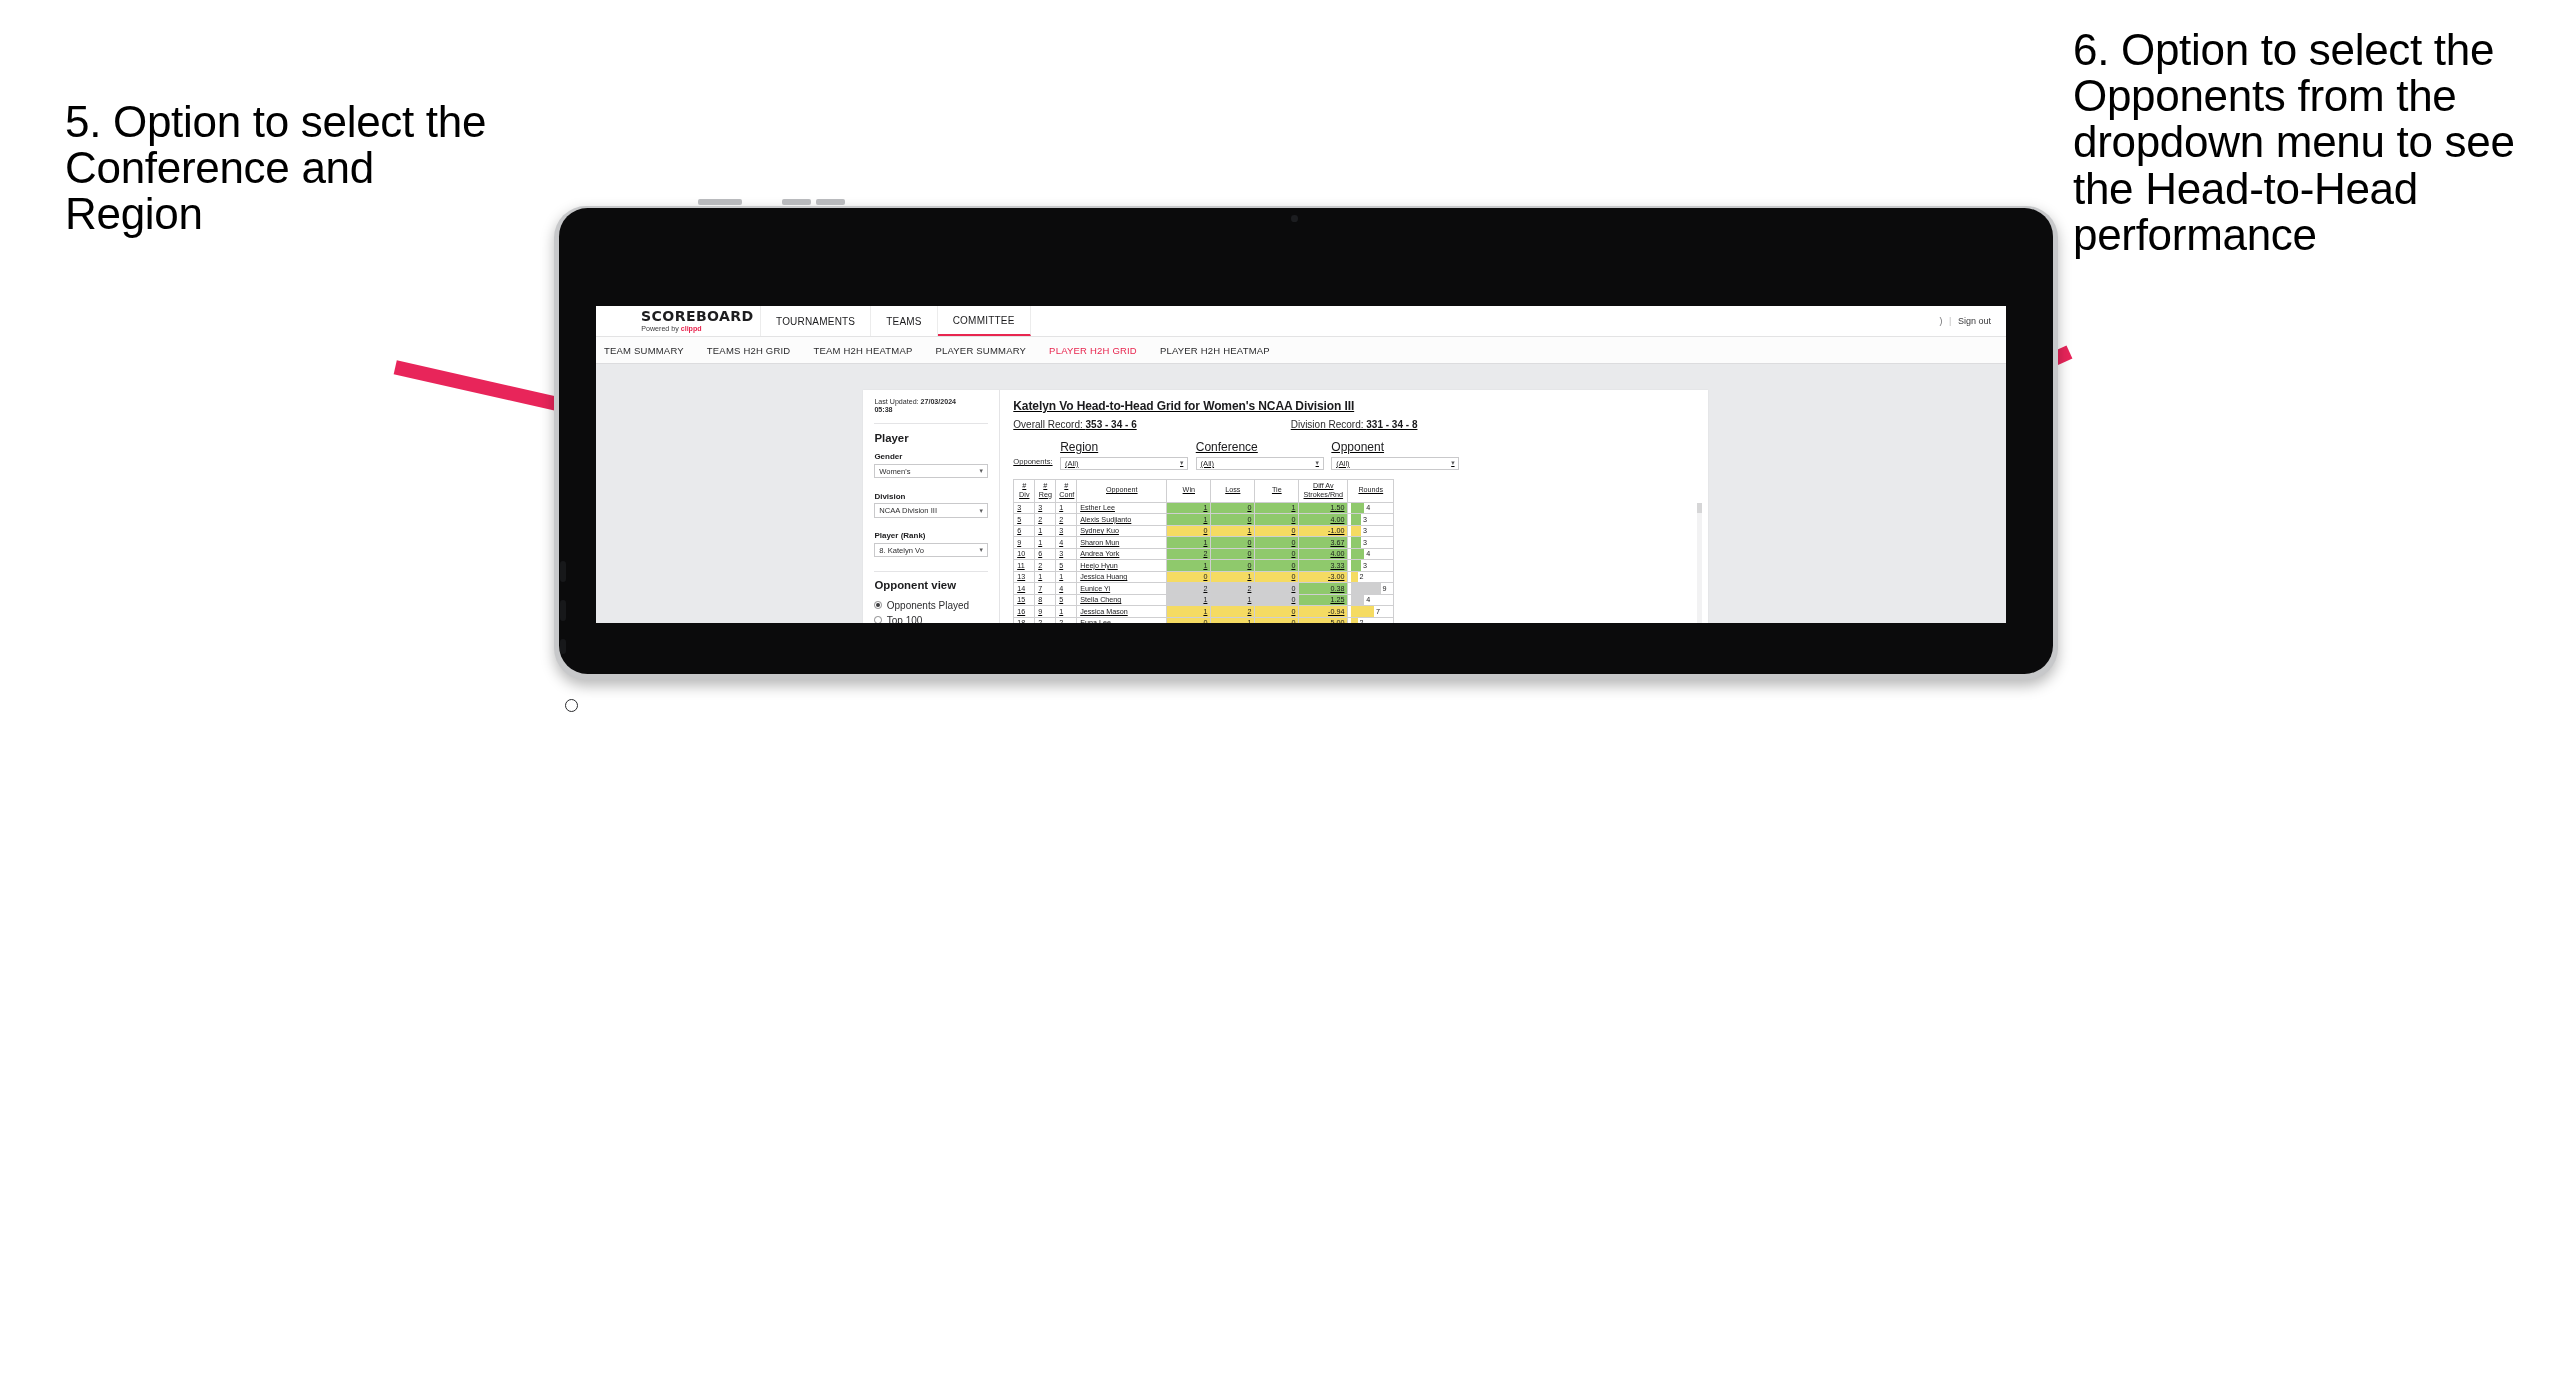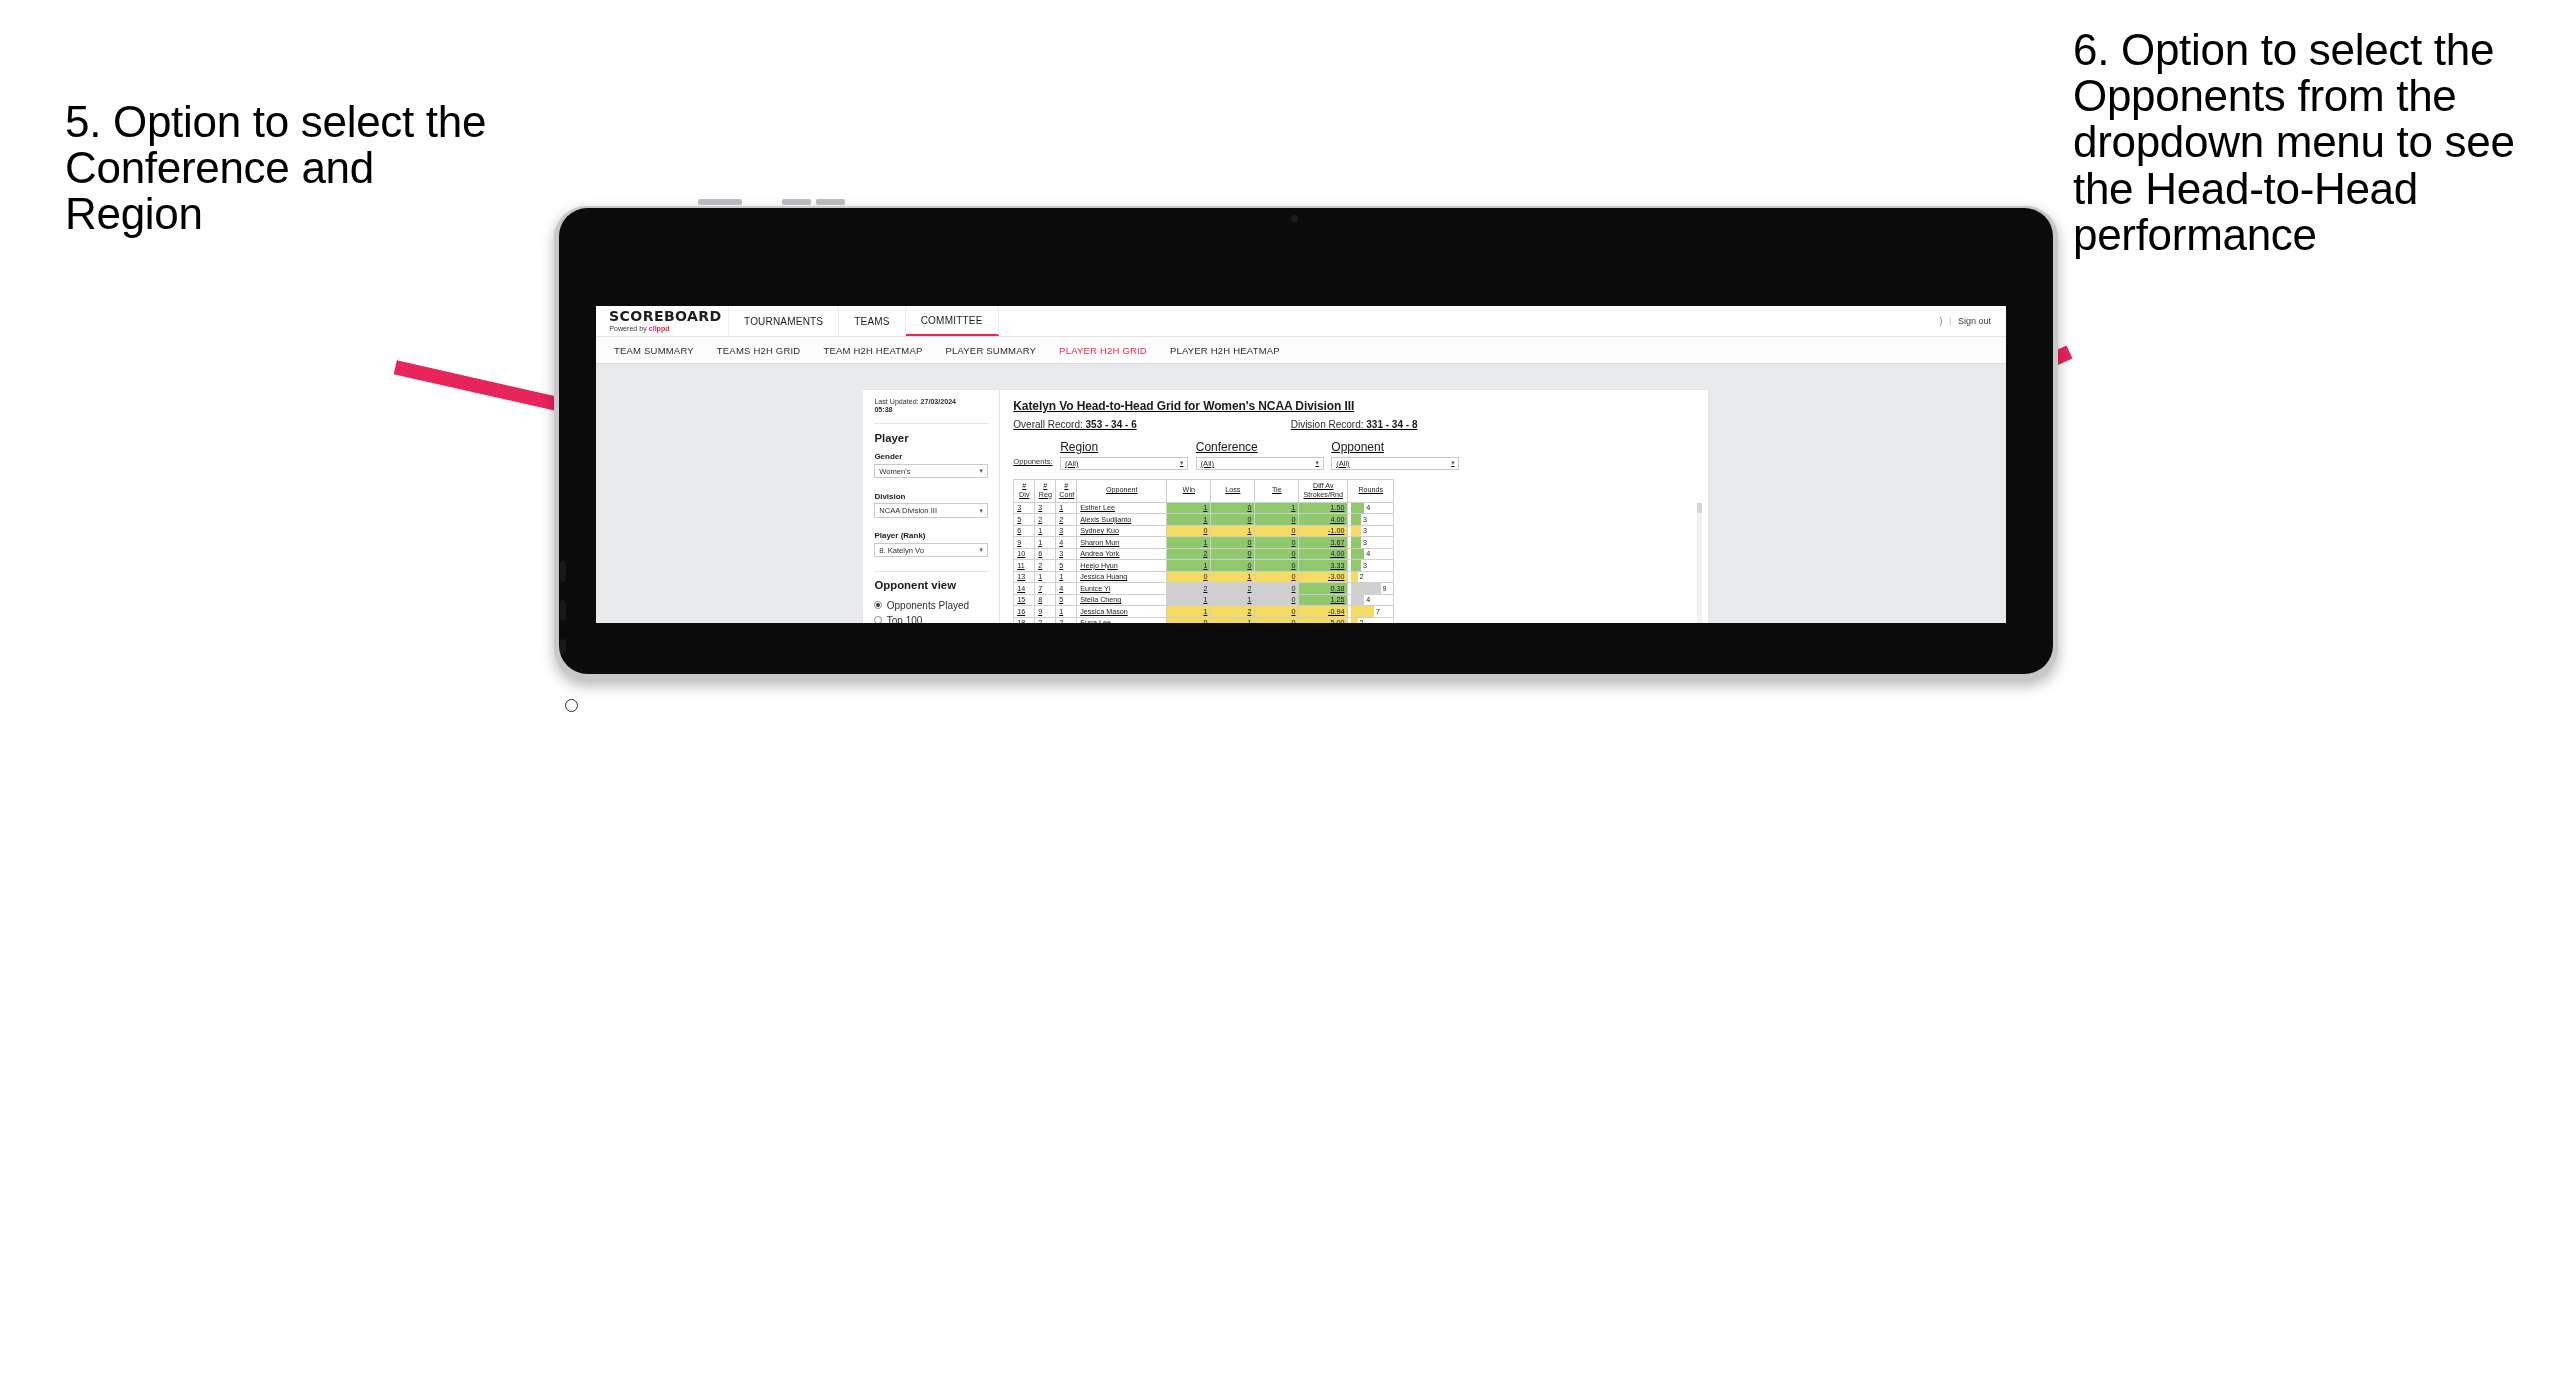--- a/index.html
+++ b/index.html
@@ -75,20 +75,21 @@
     position: absolute; left: 0; top: 0;
     width: 1410px; height: 31px;
     background: #ffffff;
     border-bottom: 1px solid #e3e3e4;
     display: flex; align-items: stretch;
   }
   .brand {
     width: 133px; padding-left: 13.3px;
     display: flex; flex-direction: column; justify-content: center;
     border-right: 1px solid #ececec;
+    margin-left: 32px;
   }
   .brand-title {
     font-family: "DejaVu Sans", sans-serif;
     font-weight: 700; font-size: 14.7px; letter-spacing: 0.4px;
     color: #1d1d1f; line-height: 1;
     transform: scaleX(0.96);
     transform-origin: left center;
   }
   .brand-sub { font-size: 7.1px; color: #3b3b3d; margin-top: 1.9px; white-space: nowrap; }
   .brand-sub .clippd { color: #e8264f; font-weight: 700; }
@@ -110,21 +111,21 @@
   }
   .topbar-right .divider { color:#bdbdbd; }
   .topbar-right .sign-out { cursor: pointer; }
   .chev { font-size: 8.6px; color:#6b6b6e; }
 
   .subnav {
     position: absolute; left: 0; top: 31px;
     width: 1410px; height: 27px;
     background: #fcfcfc;
     border-bottom: 1px solid #dcdcde;
-    display: flex; align-items: center; padding-left: 18px; gap: 23px;
+    display: flex; align-items: center; padding-left: 8px; gap: 23px;
   }
   .subnav-item {
     font-size: 9.5px; color: #2a2a2c; letter-spacing: 0.2px;
     cursor: pointer; white-space: nowrap;
   }
   .subnav-item.active { color: #e8264f; }
 
   
   .workbook {
     position: absolute;

